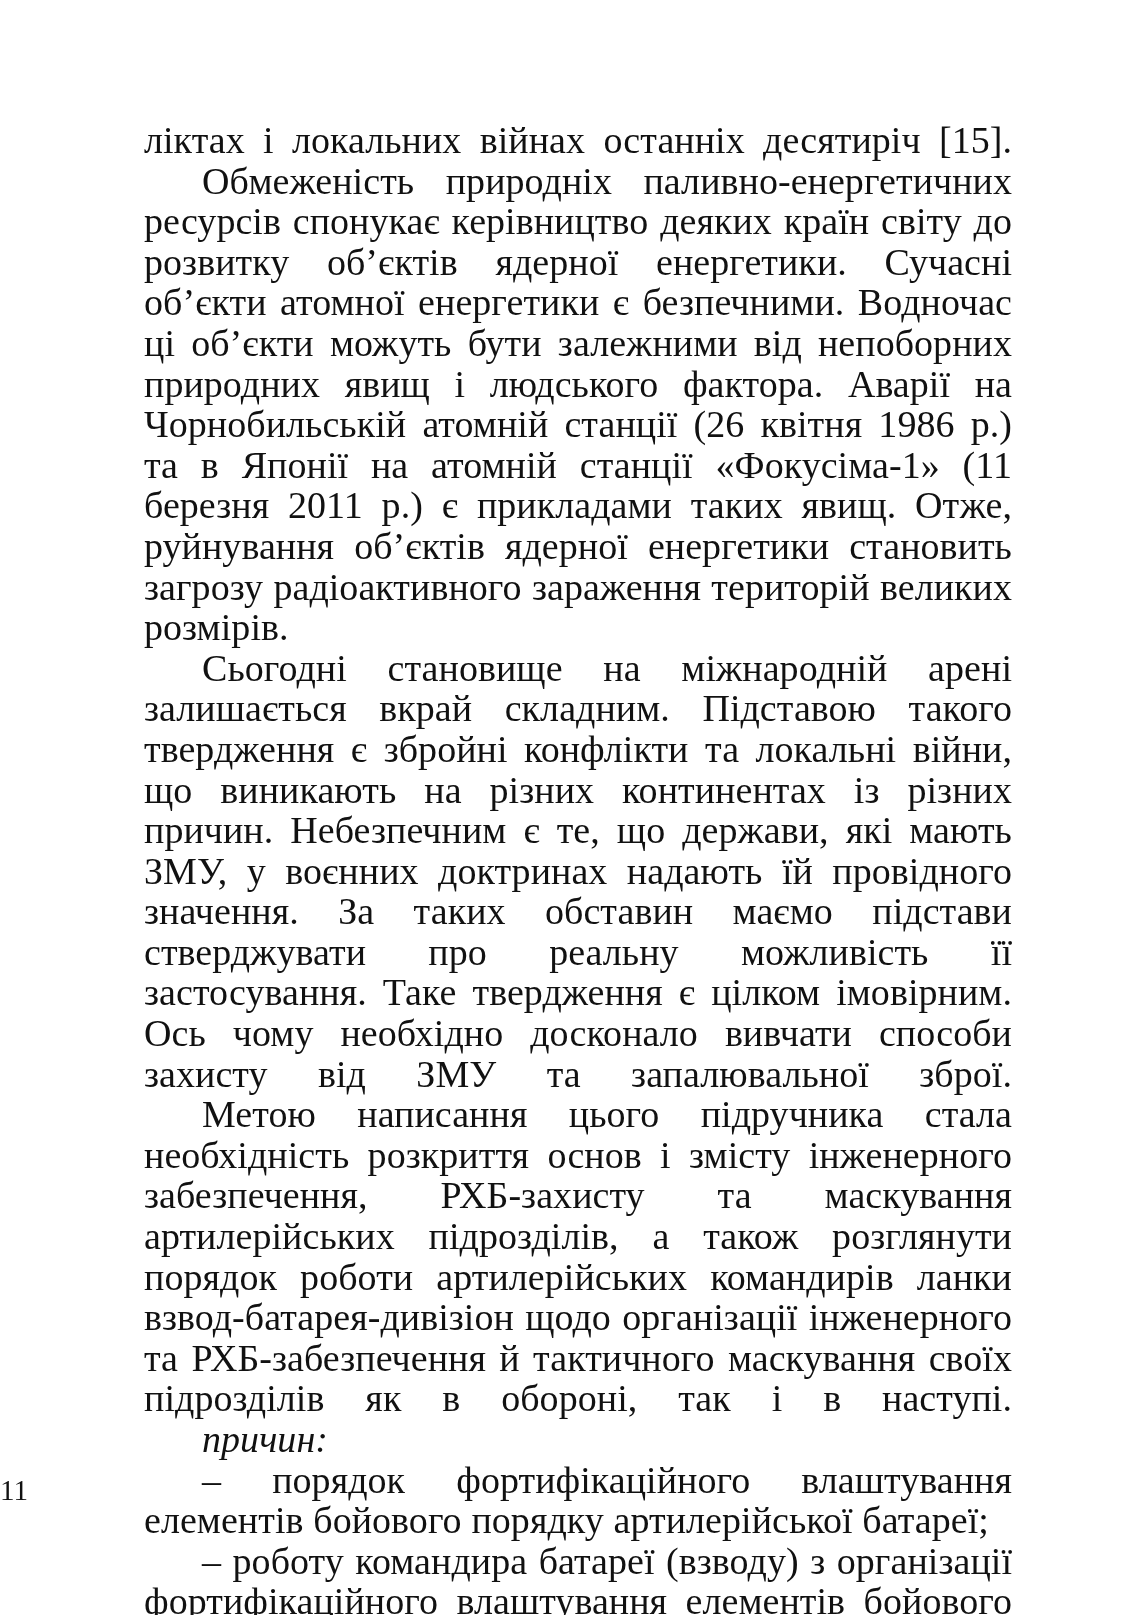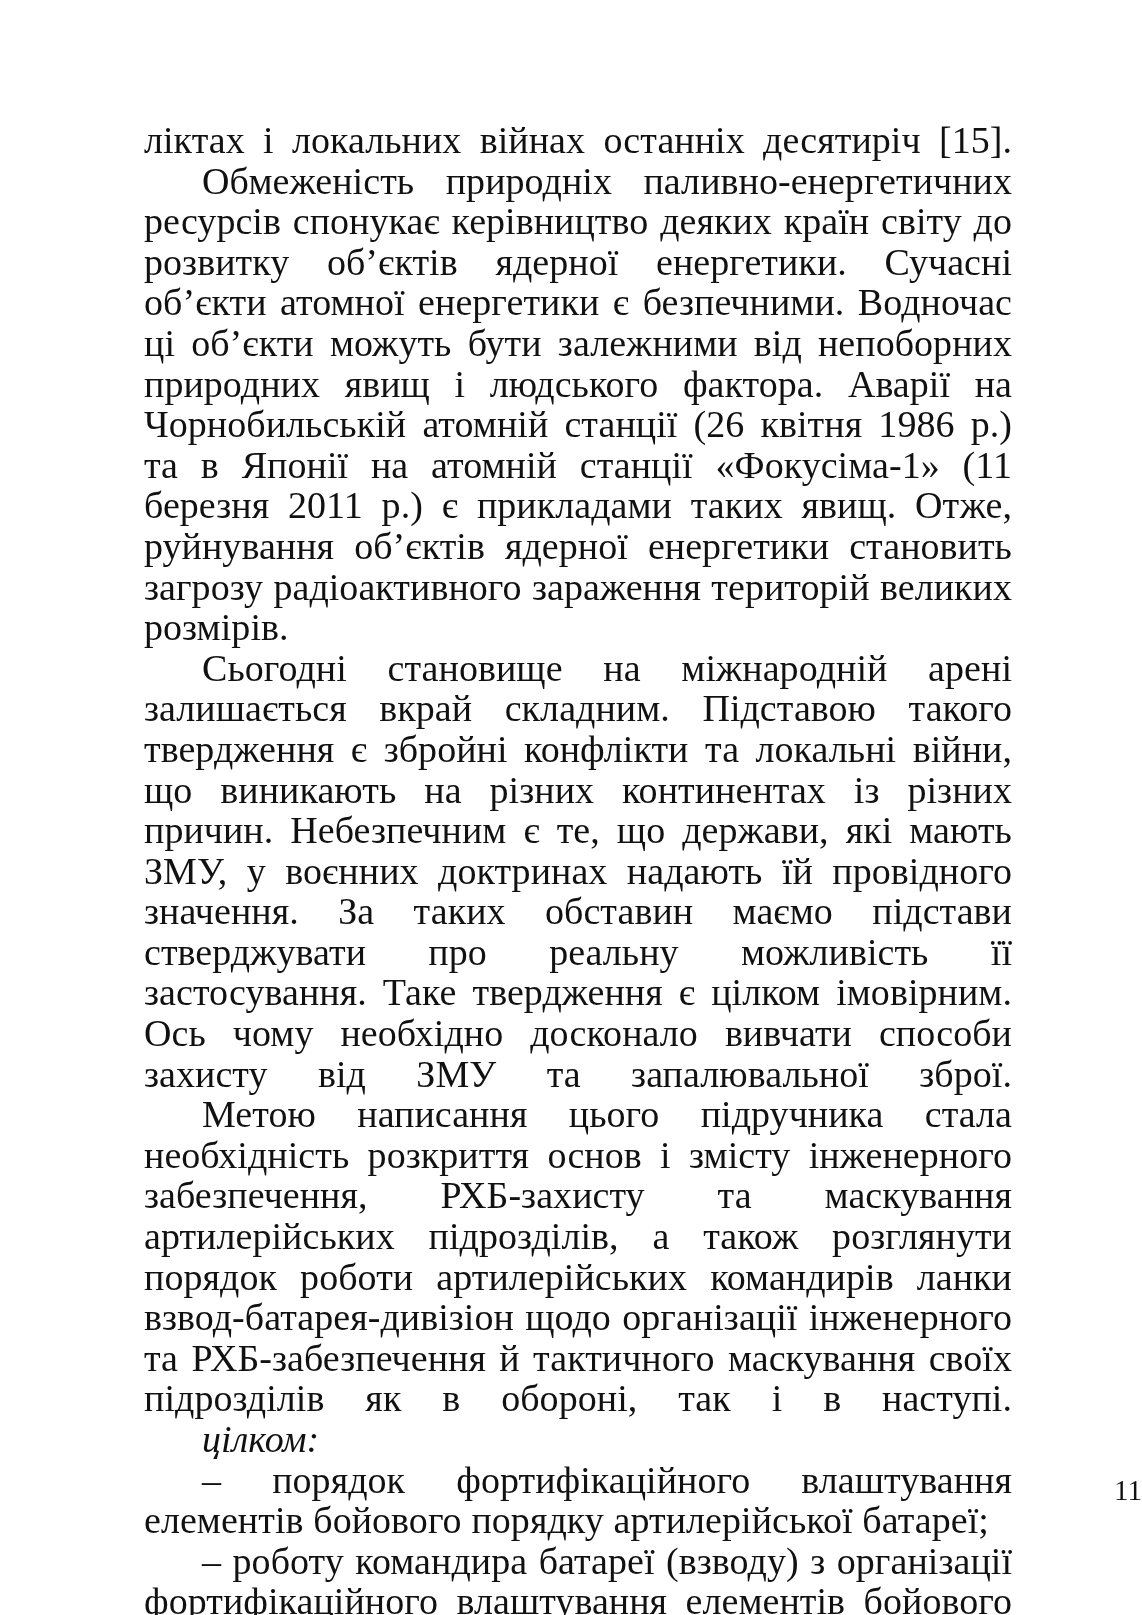--- a/index.html
+++ b/index.html
@@ -48,21 +48,21 @@
   }
   
   .para.full-justify {
     text-align-last: justify;
   }
   .page-number {
     position: absolute;
     left: 0;
     right: 0;
     top: 1473px;
-    text-align: right;
+    text-align: left;
     font-family: "Liberation Serif", "DejaVu Serif", serif;
     font-size: 29px;
     line-height: 34px;
     color: #111111;
   }
 </style>
 </head>
 <body>
 
 <div class="page">
@@ -71,21 +71,21 @@
 
     <p class="para full-justify">ліктах і локальних війнах останніх десятиріч [15].</p>
 
     <p class="para indent full-justify">Обмеженість природніх паливно-енергетичних ресурсів спонукає керівництво деяких країн світу до розвитку об’єктів ядерної енергетики. Сучасні об’єкти атомної енергетики є безпечними. Водночас ці об’єкти можуть бути залежними від непоборних природних явищ і людського фактора. Аварії на Чорнобильській атомній станції (26 квітня 1986 р.) та в Японії на атомній станції «Фокусіма-1» (11 березня 2011 р.) є прикладами таких явищ. Отже, руйнування об’єктів ядерної енергетики становить загрозу радіоактивного зараження територій великих розмірів.</p>
 
     <p class="para indent full-justify">Сьогодні становище на міжнародній арені залишається вкрай складним. Підставою такого твердження є збройні конфлікти та локальні війни, що виникають на різних континентах із різних причин. Небезпечним є те, що держави, які мають ЗМУ, у воєнних доктринах надають їй провідного значення. За таких обставин маємо підстави стверджувати про реальну можливість її застосування. Таке твердження є цілком імовірним. Ось чому необхідно досконало вивчати способи захисту від ЗМУ та запалювальної зброї.</p>
 
     <p class="para indent full-justify">Метою написання цього підручника стала необхідність розкриття основ і змісту інженерного забезпечення, РХБ-захисту та маскування артилерійських підрозділів, а також розглянути порядок роботи артилерійських командирів ланки взвод-батарея-дивізіон щодо організації інженерного та РХБ-забезпечення й тактичного маскування своїх підрозділів як в обороні, так і в наступі.</p>
 
 
-    <p class="para italic">цілком:</p>
+    <p class="para italic">причин:</p>
 
     <p class="para indent">– порядок фортифікаційного влаштування елементів бойового порядку артилерійської батареї;</p>
 
     <p class="para indent">– роботу командира батареї (взводу) з організації фортифікаційного влаштування елементів бойового порядку;</p>
 
   </div>
 
   <div class="page-number">11</div>
 
 </div>

